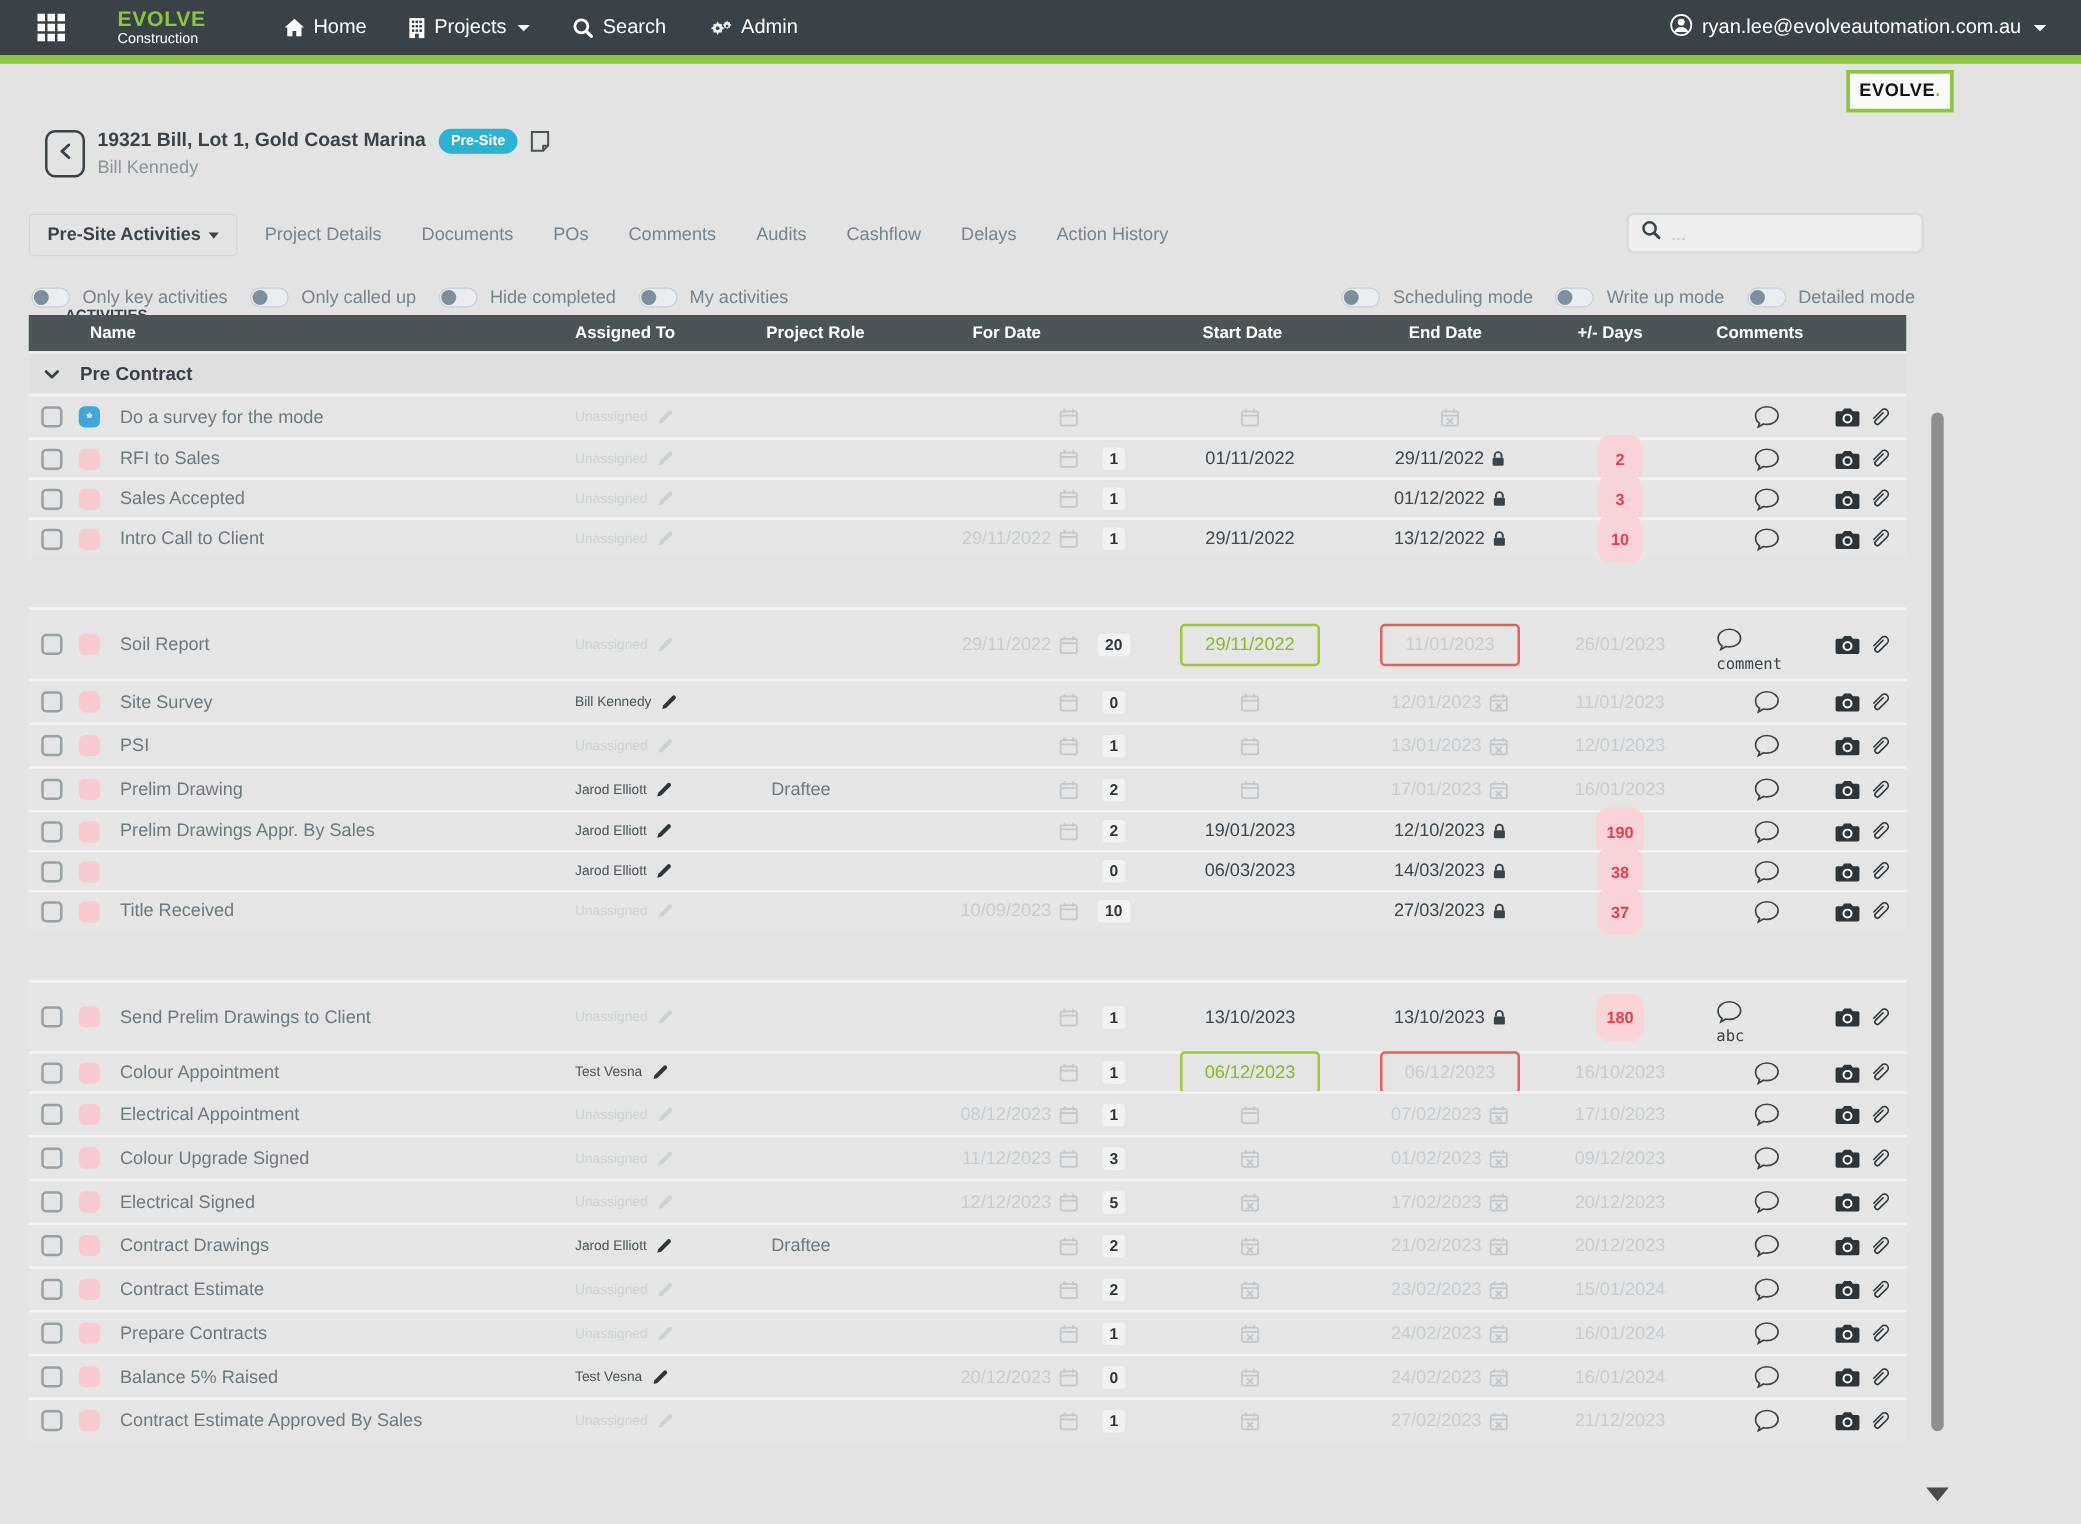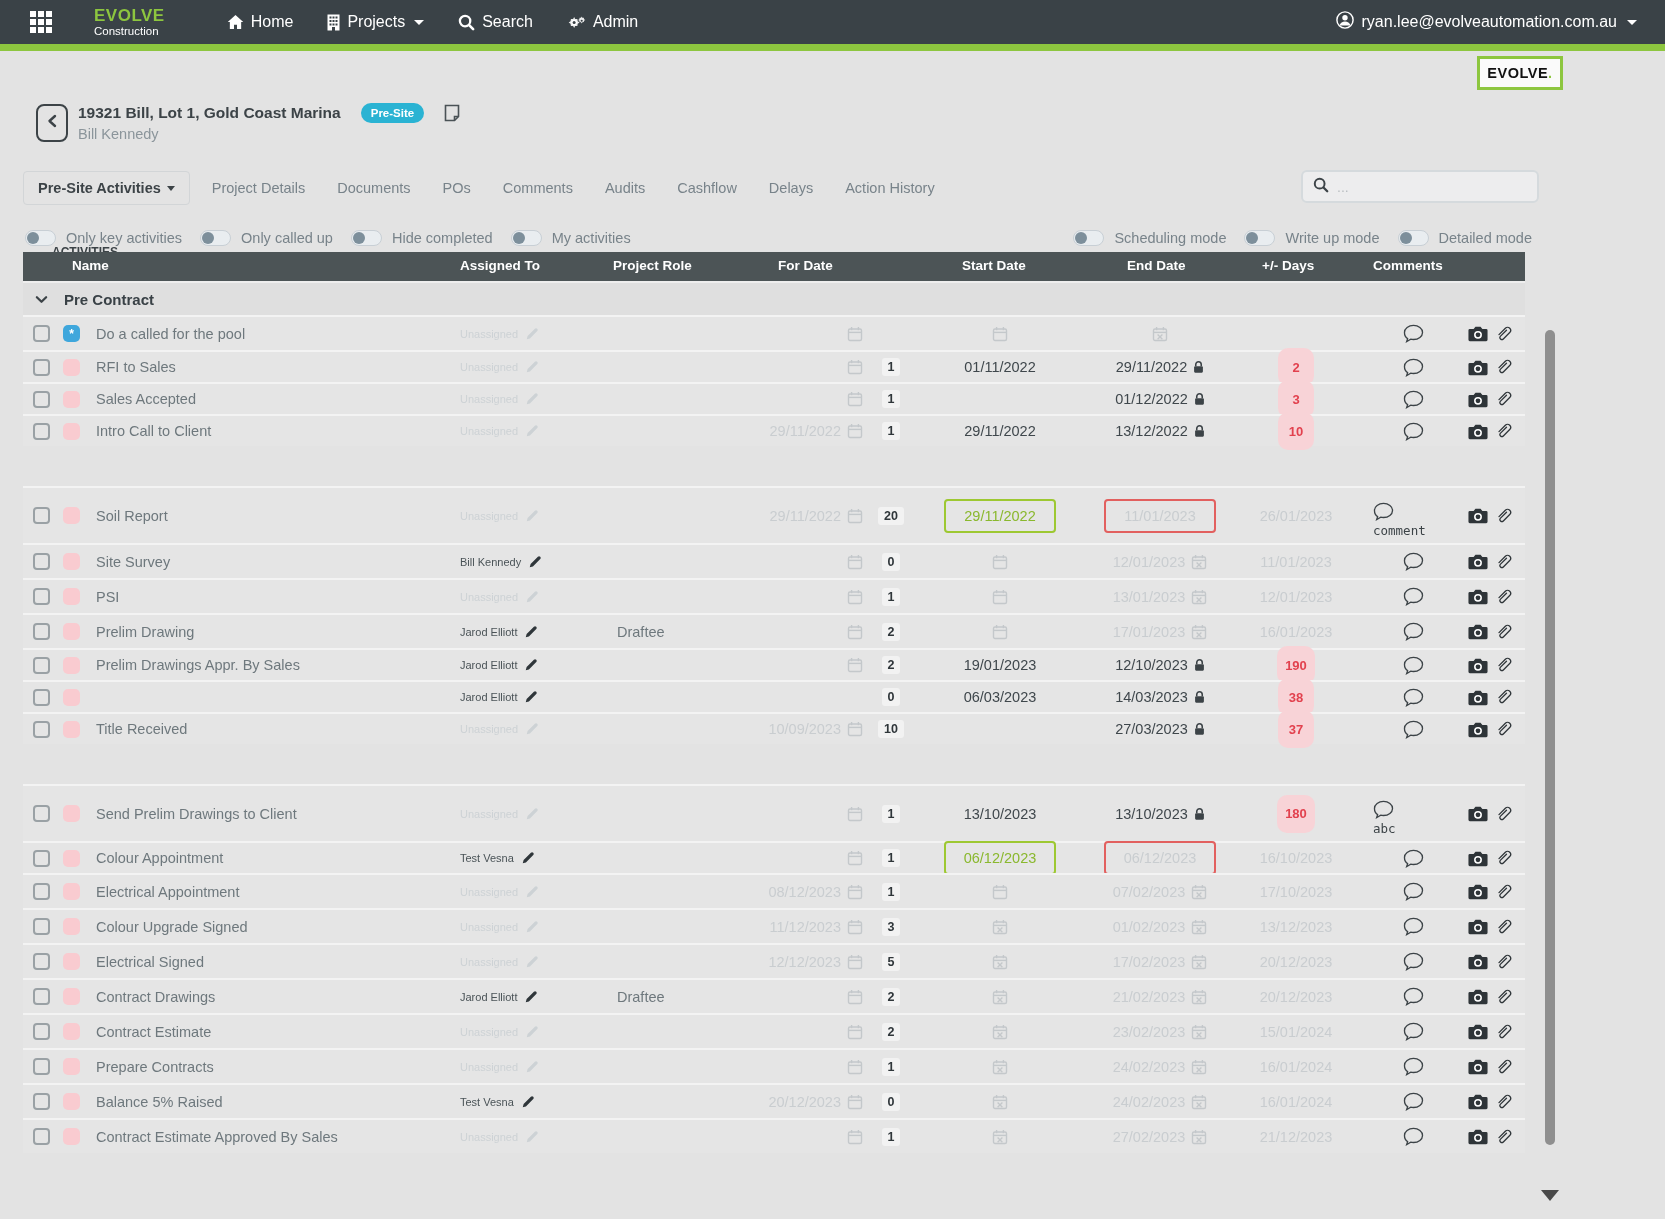--- a/index.html
+++ b/index.html
@@ -19,21 +19,21 @@
   .nav-item svg { display:block; }
   .caret { width:0; height:0; border-left:5px solid transparent; border-right:5px solid transparent; border-top:5px solid #fff; margin-left:2px; }
   .nav-user { position:absolute; right:28px; top:0; height:44px; display:flex; align-items:center; gap:8px; font-size:16px; color:#fff; cursor:pointer; }
 
   
   .logo-badge { position:absolute; left:1477px; top:56px; width:86px; height:34px; background:#fafafa; border:3px solid #8dc63f; display:flex; align-items:center; justify-content:center; font-weight:bold; font-size:14.5px; letter-spacing:.5px; color:#111; }
   .logo-badge .dot { color:#8dc63f; }
 
   
   .back-btn { position:absolute; left:36px; top:104px; width:32px; height:38px; border:2px solid #3c4347; border-radius:8px; background:transparent; display:flex; align-items:center; justify-content:center; cursor:pointer; }
-  .proj-title-row { position:absolute; left:78px; top:103px; display:flex; align-items:center; gap:20px; }
+  .proj-title-row { position:absolute; left:78px; top:103px; display:flex; align-items:center; gap:10px; }
   .proj-title { font-size:15.5px; font-weight:bold; color:#3c4347; }
   .stage-badge { background:#2ab3d3; color:#fff; font-size:11.5px; font-weight:bold; padding:4px 10px; border-radius:10px; }
   .proj-subtitle { position:absolute; left:78px; top:126px; font-size:14.5px; color:#8b959b; }
 
   
   .tabsbar { position:absolute; left:23px; top:171px; display:flex; align-items:center; }
   .tab { font-size:14.5px; color:#78838a; padding:0 16px; cursor:pointer; white-space:nowrap; height:34px; display:flex; align-items:center; gap:6px; }
   .tab.active { border:1px solid #d2d5d7; border-radius:4px; color:#3c4347; font-weight:bold; padding:0 14px; margin-right:6px; }
   .tab.active .tcaret { width:0;height:0;border-left:4px solid transparent;border-right:4px solid transparent;border-top:5px solid #3c4347; }
   .search-box { position:absolute; left:1301px; top:170px; width:238px; height:33px; background:#ededee; border:2px solid #d5dadd; border-radius:6px; display:flex; align-items:center; padding:0 10px; gap:8px; }
@@ -293,21 +293,21 @@
     <span class="gname">Pre Contract</span>
   </div>
   <div id="rows">
       <div class="trow s">
         <span class="cb">
           <b></b>
         </span>
         <span class="chipc">
           <span class="chip key">*</span>
         </span>
-        <span class="rname">Do a called for the pool</span>
+        <span class="rname">Do a survey for the mode</span>
         <span class="assigned unset">
           <span>Unassigned</span>
           <span style="display:flex">
             <svg width="14" height="14" viewBox="0 0 16 16">
               <path d="M2 14 l1-3.6 L11.3 2 a1.9 1.9 0 0 1 2.7 2.7 L5.6 13 z" fill="#cdd2d5"></path>
             </svg>
           </span>
         </span>
         <span class="cell for">
           <span class="icbtn">
@@ -1275,21 +1275,21 @@
             <svg width="16" height="16" viewBox="0 0 16 16">
               <rect x="1.5" y="3" width="13" height="11.5" rx="1.5" fill="none" stroke="#c4c8cb" stroke-width="1.4"></rect>
               <line x1="1.5" y1="6.4" x2="14.5" y2="6.4" stroke="#c4c8cb" stroke-width="1.4"></line>
               <line x1="4.6" y1="1" x2="4.6" y2="4.2" stroke="#c4c8cb" stroke-width="1.4"></line>
               <line x1="11.4" y1="1" x2="11.4" y2="4.2" stroke="#c4c8cb" stroke-width="1.4"></line>
               <path d="M5.6 8.6 L10.4 13.2 M10.4 8.6 L5.6 13.2" stroke="#c4c8cb" stroke-width="1.4"></path>
             </svg>
           </span>
         </span>
         <span class="varc">
-          <span class="gdate">13/12/2023</span>
+          <span class="gdate">09/12/2023</span>
         </span>
         <span class="cmt">
           <span style="display:flex">
             <svg width="21" height="19" viewBox="0 0 22 20">
               <path d="M11 1.5 c5.3 0 9.5 3.3 9.5 7.4 s-4.2 7.4-9.5 7.4 c-1 0-2-.1-2.9-.35 L3.8 18.5 l1-3.1 C2.5 14 1.5 11.6 1.5 8.9 1.5 4.8 5.7 1.5 11 1.5 z" fill="none" stroke="#3c4347" stroke-width="1.4"></path>
             </svg>
           </span>
         </span>
         <span class="media">
           <span>

